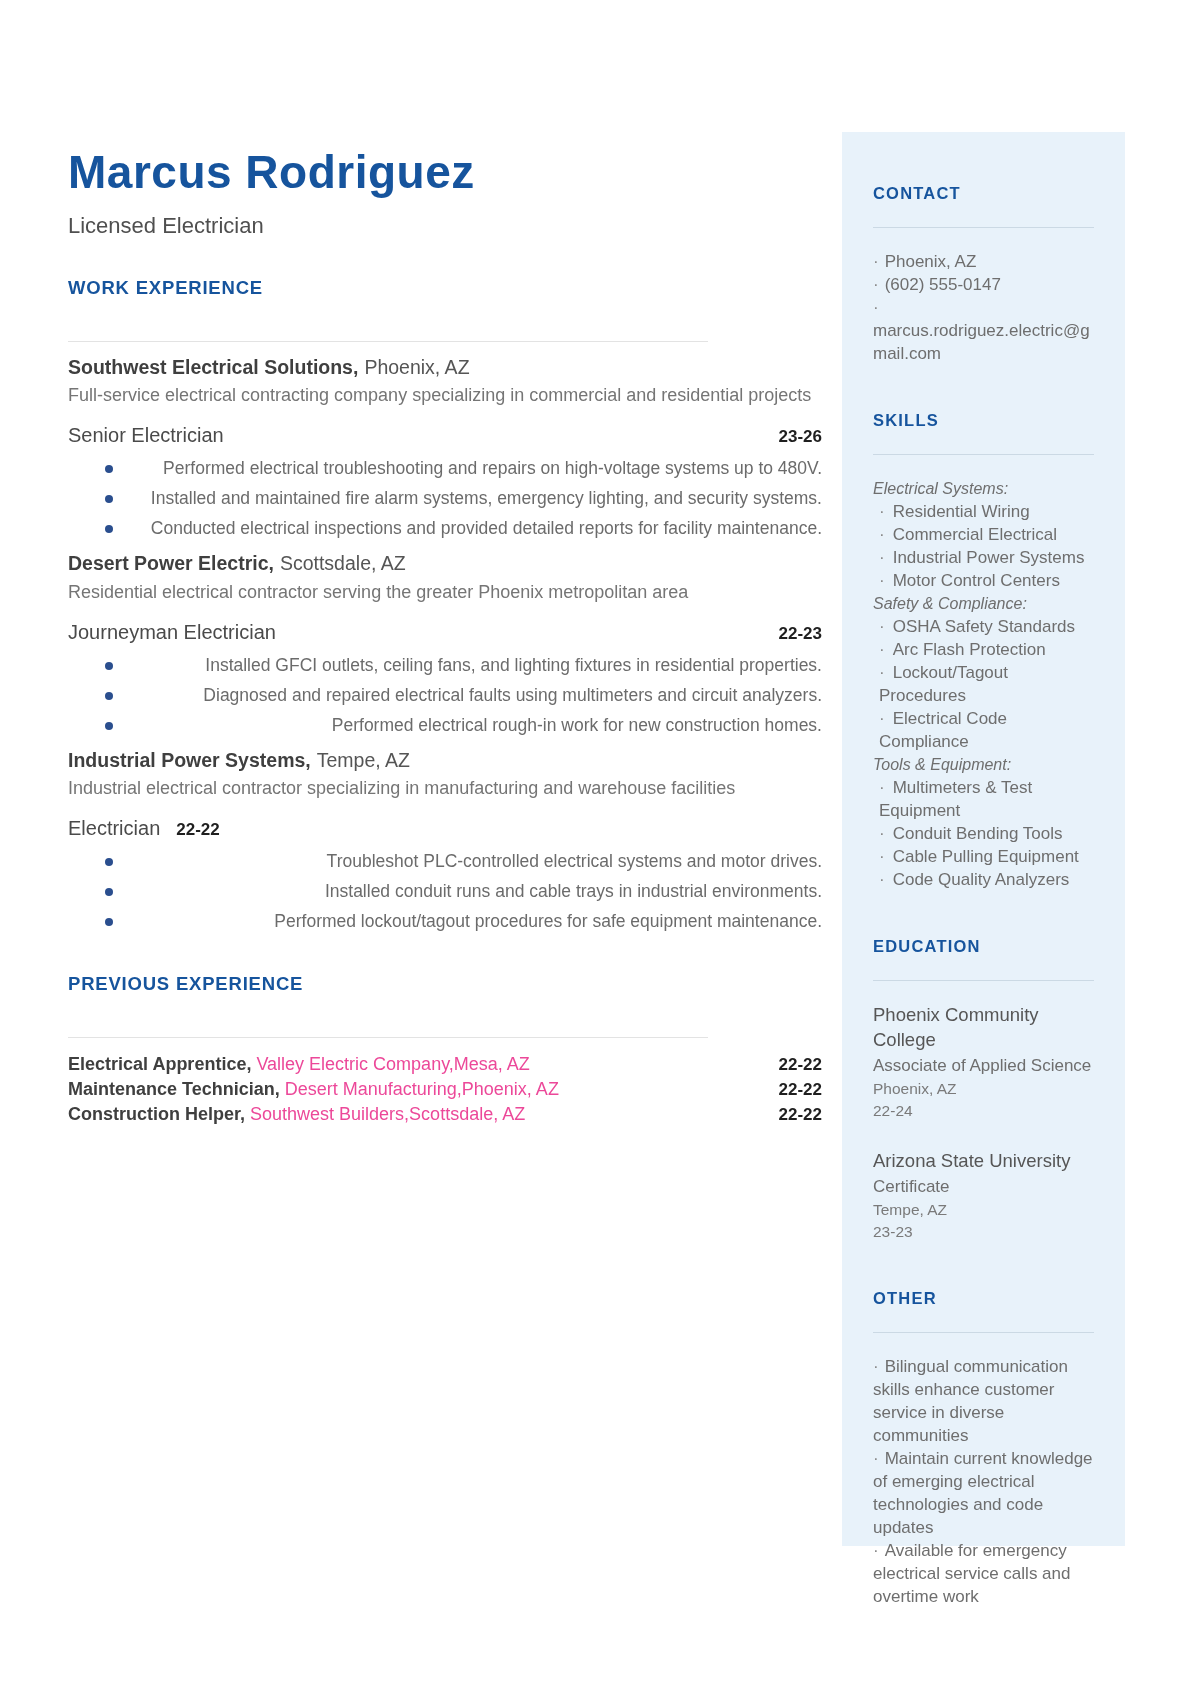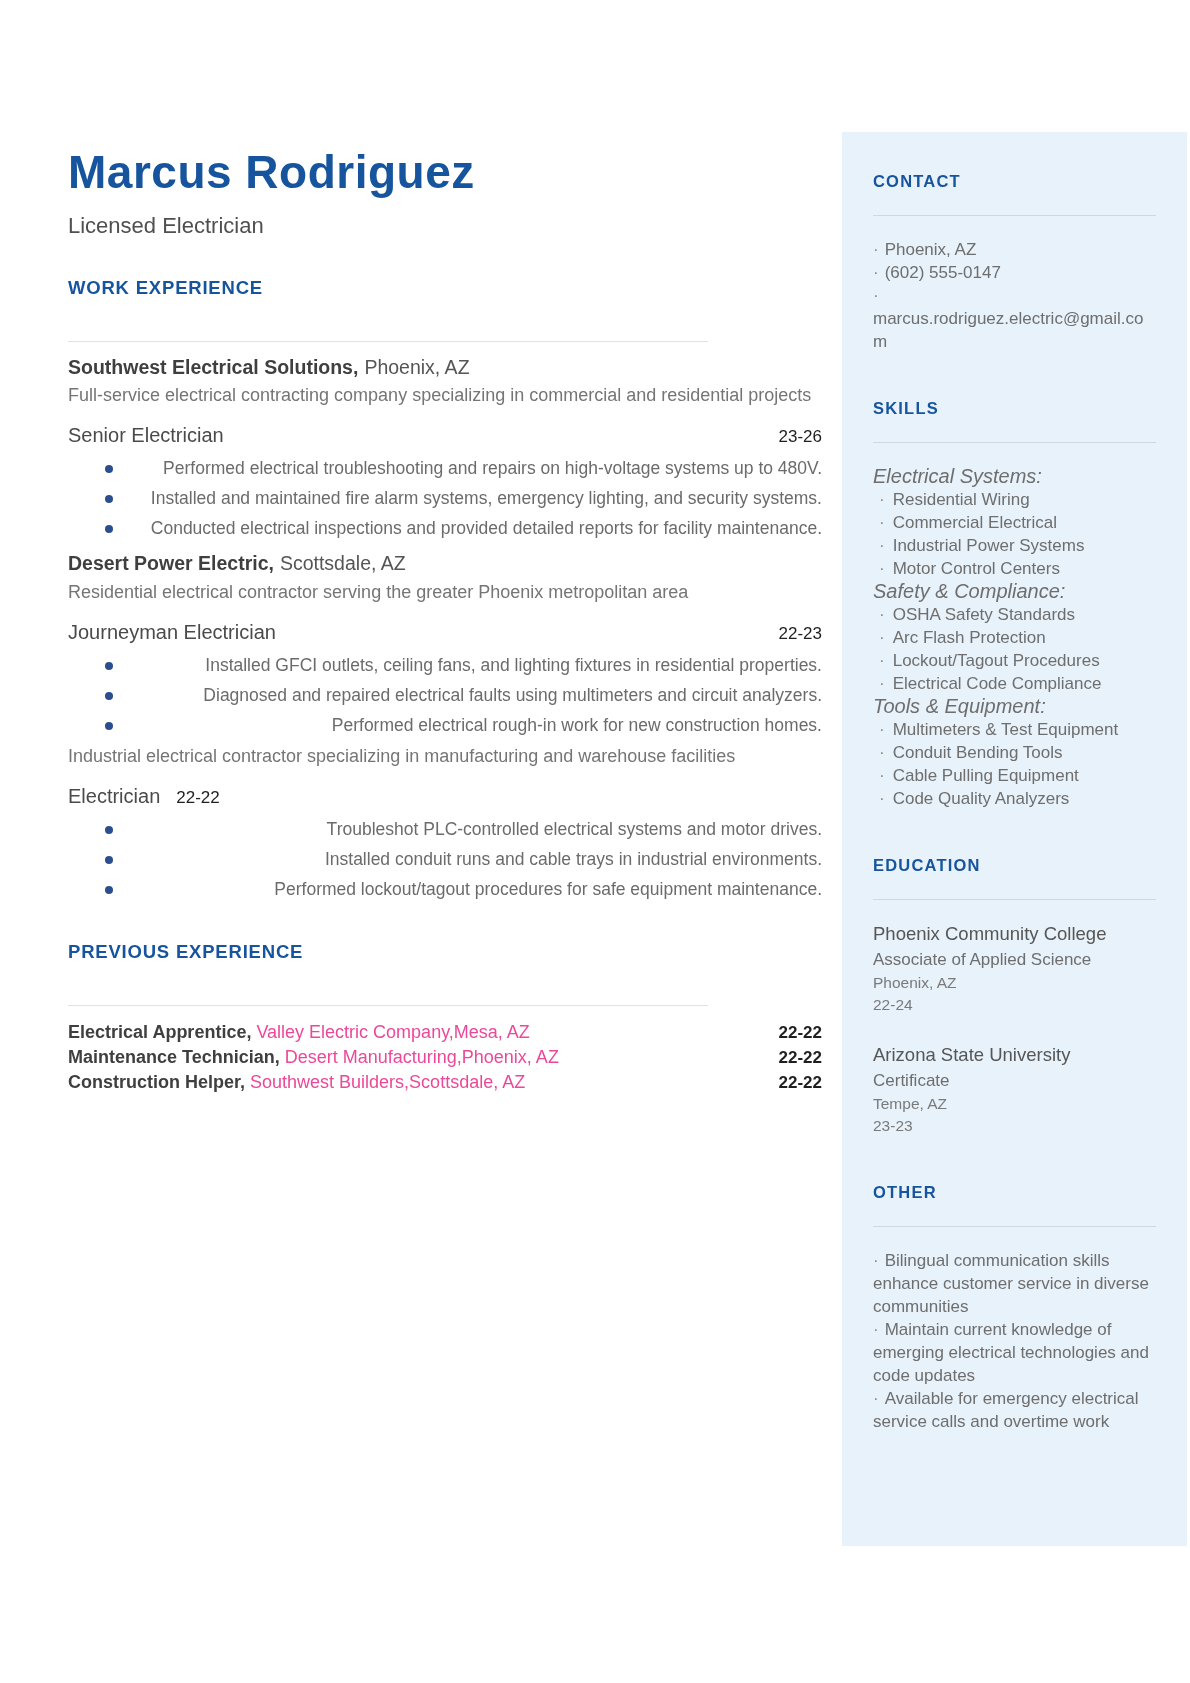--- a/index.html
+++ b/index.html
@@ -15,41 +15,41 @@
   .main-divider { border:none; border-top:1px solid #e3e3e3; width:640px; margin:42px 0 12px 0; }
 
   .job { margin-bottom:4px; }
   .company-line { font-size:19.5px; margin-top:8px; line-height:1.35; }
   .company-name { font-weight:700; color:#3f3f3f; }
   .company-location { color:#555; margin-left:6px; }
   .job-summary { color:#757575; font-size:18px; line-height:1.45; margin-top:2px; }
   .role-row { display:flex; justify-content:space-between; align-items:baseline; margin-top:16px;gap:20px; }
   .role-row.inline { display:block; }
   .role-title { font-size:20px; color:#4a4a4a; }
-  .role-dates { font-size:17px; font-weight:400; color:#1f1f1f; }
+  .role-dates { font-size:17px; font-weight:700; color:#1f1f1f; }
   .role-row.inline .role-dates { margin-left:16px; }
   .job-bullets { list-style:none; margin-top:8px;text-align:right; }
   .job-bullets li { position:relative; padding-left:69px; font-size:17.5px; color:#6b6b6b; line-height:27px; margin-bottom:3px; }
   .job-bullets li::before { content:""; position:absolute; left:37px; top:10px; width:8px; height:8px; border-radius:50%; background:var(--dot); }
 
   .prev-rows { margin-top:14px; }
   .prev-row { display:flex; justify-content:space-between; align-items:baseline; font-size:18px; line-height:25px; }
   .prev-role { font-weight:700; color:#3f3f3f; }
   .prev-company { color:#ec4899; margin-left:5px; }
   .prev-dates { font-size:17px; font-weight:600; color:#1f1f1f; white-space:nowrap; }
 
   
-  .sidebar { position:absolute; left:842px; top:132px; width:345px; height:1414px; background:var(--sidebar-bg); padding:40px 31px 30px 31px; }
+  .sidebar { position:absolute; left:842px; top:132px; width:283px; height:1414px; background:var(--sidebar-bg); padding:52px 31px 30px 31px; }
   .side-heading { font-size:16.5px; font-weight:700; color:var(--accent); letter-spacing:1.2px; }
   .side-divider { border:none; border-top:1px solid #cbd9e4; margin:24px 0 22px 0; }
   .side-section { margin-bottom:46px; }
   .side-item { font-size:17px; color:#6e6e6e; line-height:23px; }
   .side-item .dot { color:#8a8a8a; margin-right:6px; }
   .side-item .breaklong { display:inline-block; width:100%; overflow-wrap:anywhere; vertical-align:top; }
-  .skill-label { font-size:20px; font-style:italic; color:#6e6e6e; line-height:23px; }
+  .skill-label { font-size:16px; font-style:italic; color:#6e6e6e; line-height:23px; }
   .skill-item { font-size:17px; color:#6e6e6e; line-height:23px; padding-left:6px; }
   .skill-item .dot { color:#8a8a8a; margin-right:8px; }
   .school { margin-bottom:28px; }
   .school-name { font-size:18.5px; color:#565656; line-height:1.35; }
   .school-degree { font-size:17px; color:#6e6e6e; line-height:1.35; margin-top:2px; }
   .school-small { font-size:15.5px; color:#7a7a7a; line-height:1.4; }
   .other-item { font-size:17px; color:#6e6e6e; line-height:23px; }
   .other-item .dot { color:#8a8a8a; margin-right:6px; }
 </style>
 </head>
@@ -84,20 +84,21 @@
             <span class="role-title">Journeyman Electrician</span>
             <span class="role-dates">22-23</span>
           </div>
           <ul class="job-bullets">
             <li>Installed GFCI outlets, ceiling fans, and lighting fixtures in residential properties.</li>
             <li>Diagnosed and repaired electrical faults using multimeters and circuit analyzers.</li>
             <li>Performed electrical rough-in work for new construction homes.</li>
           </ul>
         </div>
         <div class="job">
+          <div class="company-line"><span class="company-name">Industrial Power Systems,</span><span class="company-location">Tempe, AZ</span></div>
           <div class="job-summary">Industrial electrical contractor specializing in manufacturing and warehouse facilities</div>
           <div class="role-row inline"><span class="role-title">Electrician</span><span class="role-dates">22-22</span></div>
           <ul class="job-bullets">
             <li>Troubleshot PLC-controlled electrical systems and motor drives.</li>
             <li>Installed conduit runs and cable trays in industrial environments.</li>
             <li>Performed lockout/tagout procedures for safe equipment maintenance.</li>
           </ul>
         </div>
       </div>
 

